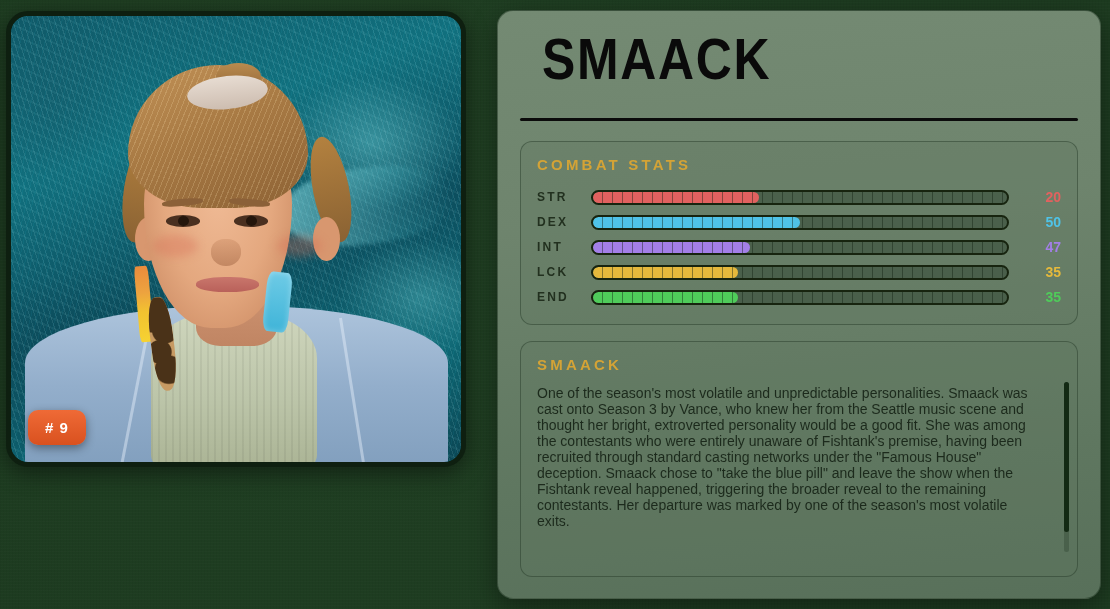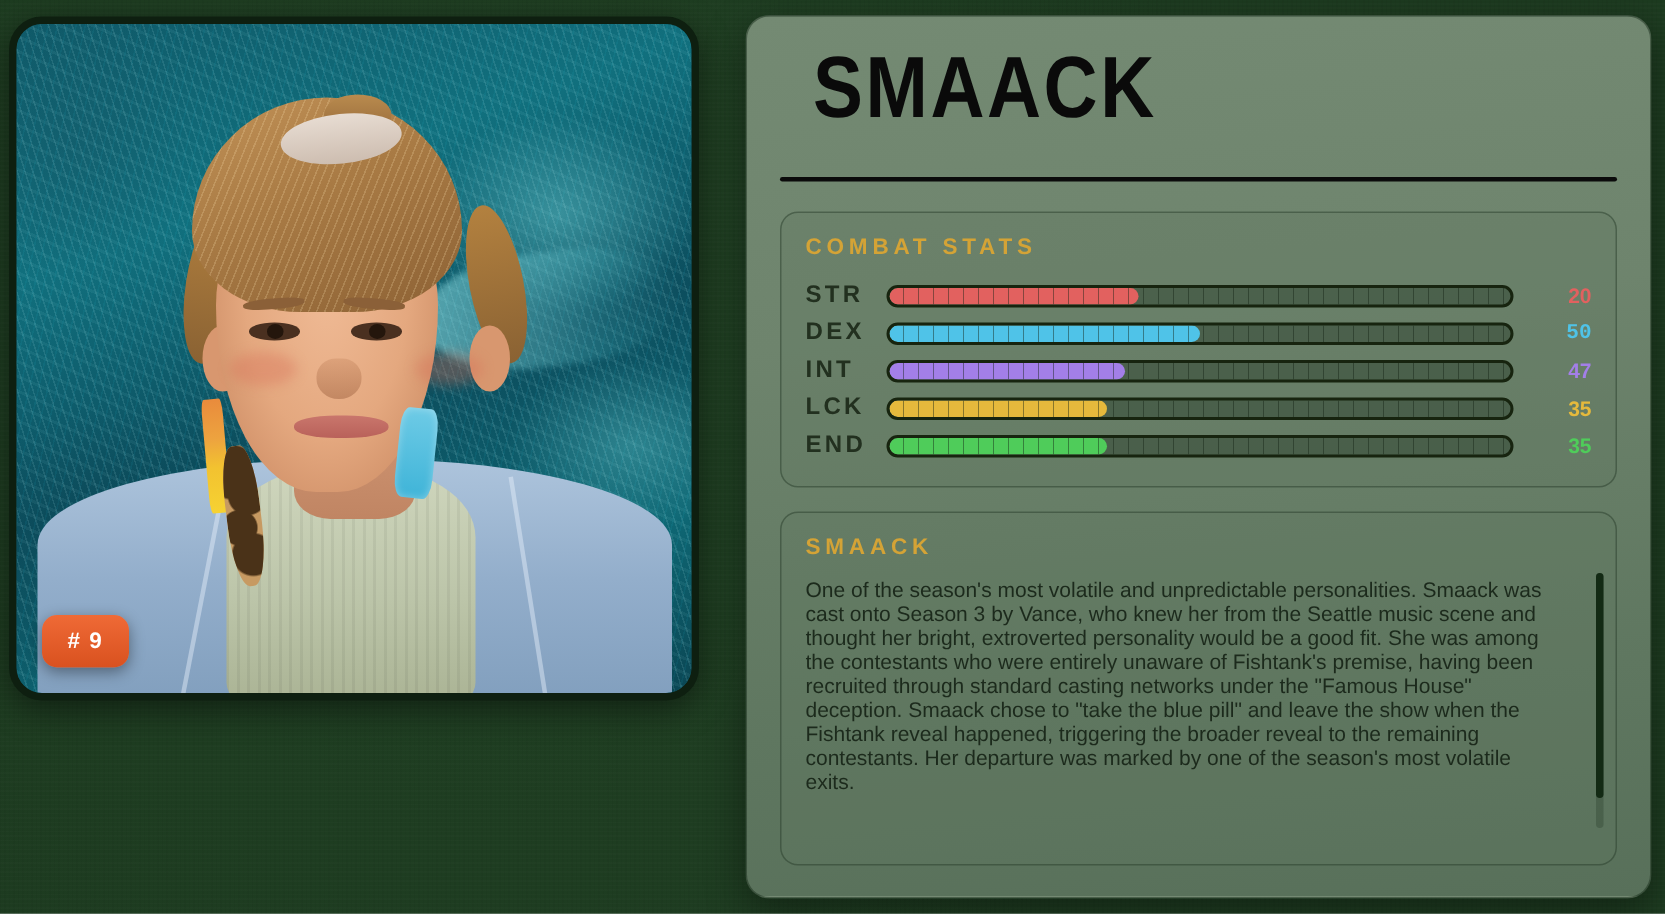--- a/index.html
+++ b/index.html
@@ -209,21 +209,21 @@
     font-size:15px;
     font-weight:bold;
     letter-spacing:3.2px;
     margin-bottom:12px;
   }
 
   #stats-card { margin-bottom:16px; }
   .stat-row { display:flex; align-items:center; height:25px; }
   .stat-label {
     width:54px; flex:none;
-    font-size:16px; font-weight:bold;
+    font-size:12px; font-weight:bold;
     color:#22301f; letter-spacing:2.2px;
   }
   .stat-track {
     flex:1; height:15px;
     background:rgba(40,60,42,0.45);
     border:2px solid #17240f;
     border-radius:8px;
     position:relative;
     overflow:hidden;
   }
@@ -315,21 +315,21 @@
           <div class="stat-track">
             <div class="stat-fill" style="width: 40%; background: rgb(226, 97, 95);"></div>
           </div>
           <div class="stat-value" style="color: rgb(226, 97, 95);">20</div>
         </div>
         <div class="stat-row">
           <div class="stat-label">DEX</div>
           <div class="stat-track">
             <div class="stat-fill" style="width: 50%; background: rgb(79, 195, 232);"></div>
           </div>
-          <div class="stat-value" style="color: rgb(79, 195, 232); font-family: Liberation Mono, monospace;">50</div>
+          <div class="stat-value" style="color: rgb(79, 195, 232);">50</div>
         </div>
         <div class="stat-row">
           <div class="stat-label">INT</div>
           <div class="stat-track">
             <div class="stat-fill" style="width: 38%; background: rgb(163, 127, 232);"></div>
           </div>
           <div class="stat-value" style="color: rgb(163, 127, 232);">47</div>
         </div>
         <div class="stat-row">
           <div class="stat-label">LCK</div>

